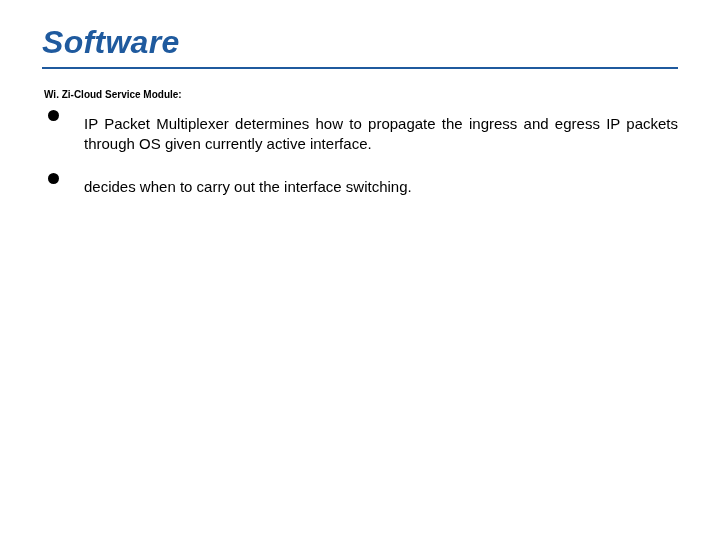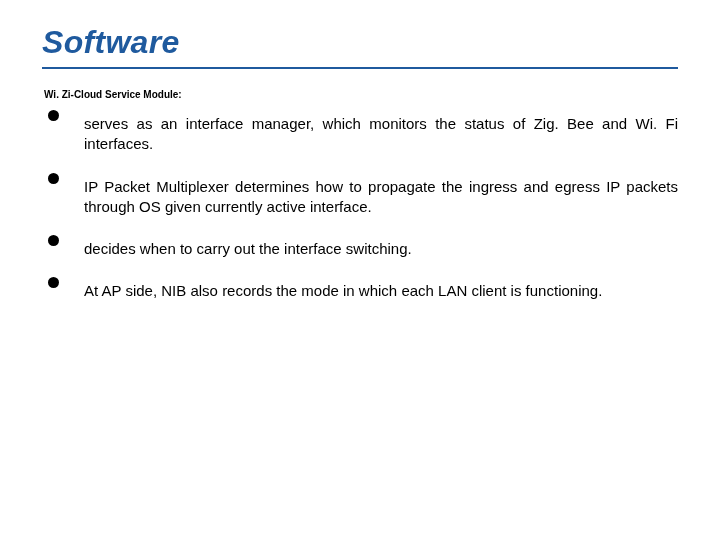--- a/index.html
+++ b/index.html
@@ -61,18 +61,16 @@
   }
 </style>
 </head>
 <body>
 
 <div class="slide">
   <h1 class="title">Software</h1>
   <div class="rule"></div>
   <div class="subtitle">Wi. Zi-Cloud Service Module:</div>
   <ul class="bullets">
-    <li>serves as an interface manager, which monitors the status of Zig. Bee and Wi. Fi interfaces.</li>
     <li>IP Packet Multiplexer determines how to propagate the ingress and egress IP packets through OS given currently active interface.</li>
     <li>decides when to carry out the interface switching.</li>
-    <li>At AP side, NIB also records the mode in which each LAN client is functioning.</li>
   </ul>
 </div>
 
 </body></html>

